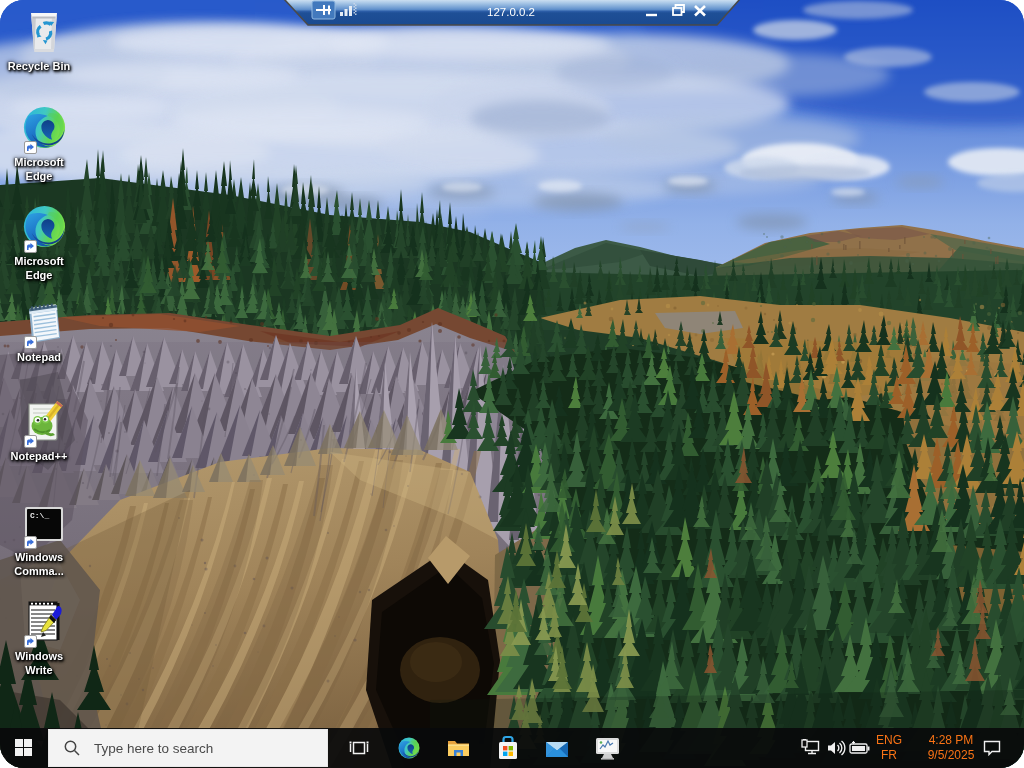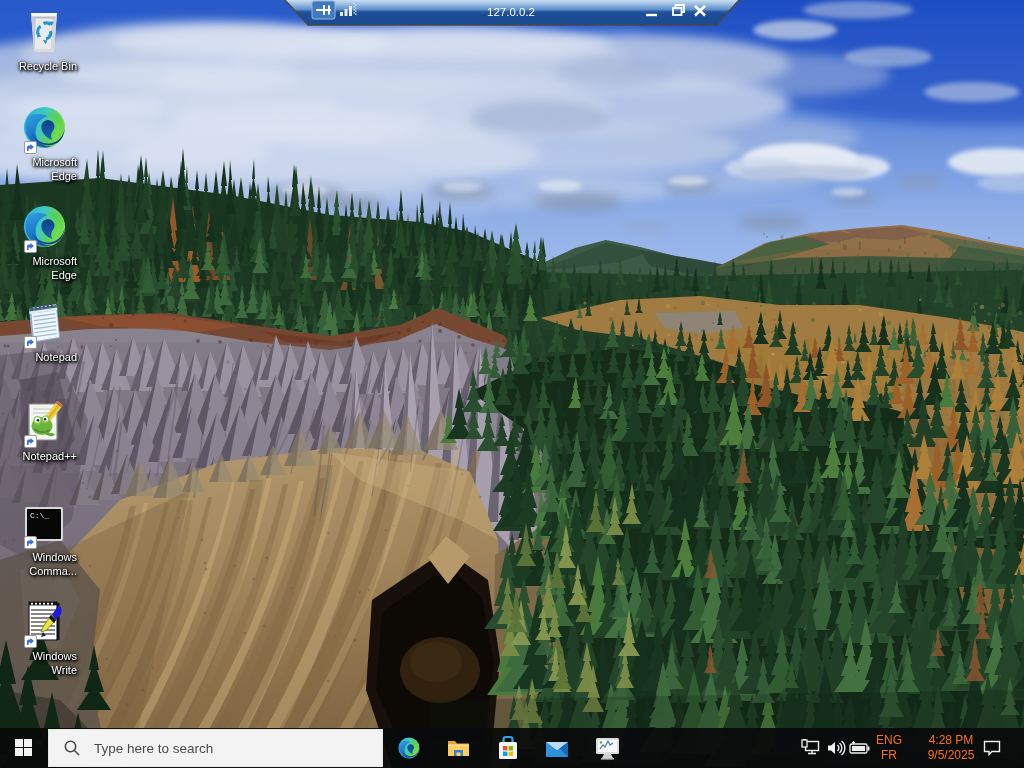--- a/index.html
+++ b/index.html
@@ -1,26 +1,26 @@
 <!DOCTYPE html>
 <html><head><meta charset="utf-8">
 <style>
 * { margin:0; padding:0; box-sizing:border-box; }
 html,body { width:1024px; height:768px; overflow:hidden; font-family:"Liberation Sans",sans-serif; }
-#stage { position:relative; width:1024px; height:768px; overflow:hidden; background:#3a6bd0; }
+#stage { position:relative; width:1024px; height:768px; overflow:hidden; background:#3a6bd0;border-radius:24px; }
 #wp { position:absolute; left:0; top:0; }
 .rdp { position:absolute; left:283px; top:-1px; }
-.dicon { position:absolute; left:1px; width:76px; text-align:right; }
+.dicon { position:absolute; left:1px; width:76px; text-align:center;font-weight:bold; }
 .ic { position:relative; display:flex; justify-content:center;margin-left:10px; }
 .arr { position:absolute; left:13px; top:36px; }
 .lbl { margin-top:2px; font-size:11px; line-height:13.5px; color:#fff;
   text-shadow:1px 1px 2px #000, 0 0 4px rgba(0,0,0,0.95), 1px 2px 3px rgba(0,0,0,0.9), -1px 0 2px rgba(0,0,0,0.5); }
 #taskbar { position:absolute; left:0; top:728px; width:1024px; height:40px; background:rgba(9,10,11,0.93); }
 #start { position:absolute; left:15px; top:11px; }
-#searchbox { position:absolute; left:48px; top:1px; width:335px; height:38px; background:#f3f3f3;
+#searchbox { position:absolute; left:48px; top:1px; width:280px; height:38px; background:#f3f3f3;
   border:1px solid #e8e8e8; display:flex; align-items:center; }
 #searchbox svg { margin-left:14px; }
 #searchbox span { margin-left:13px; font-size:13.5px; color:#4a4a4a; }
 .tbi { position:absolute; top:8px; }
 .tray { position:absolute; top:9px; }
 .traytxt { position:absolute; color:#f97316; font-size:12px; line-height:14.5px; text-align:center; top:5px; }
 </style></head>
 <body>
 <div id="stage">
 <svg id="wp" width="1024" height="768" viewBox="0 0 1024 768">

